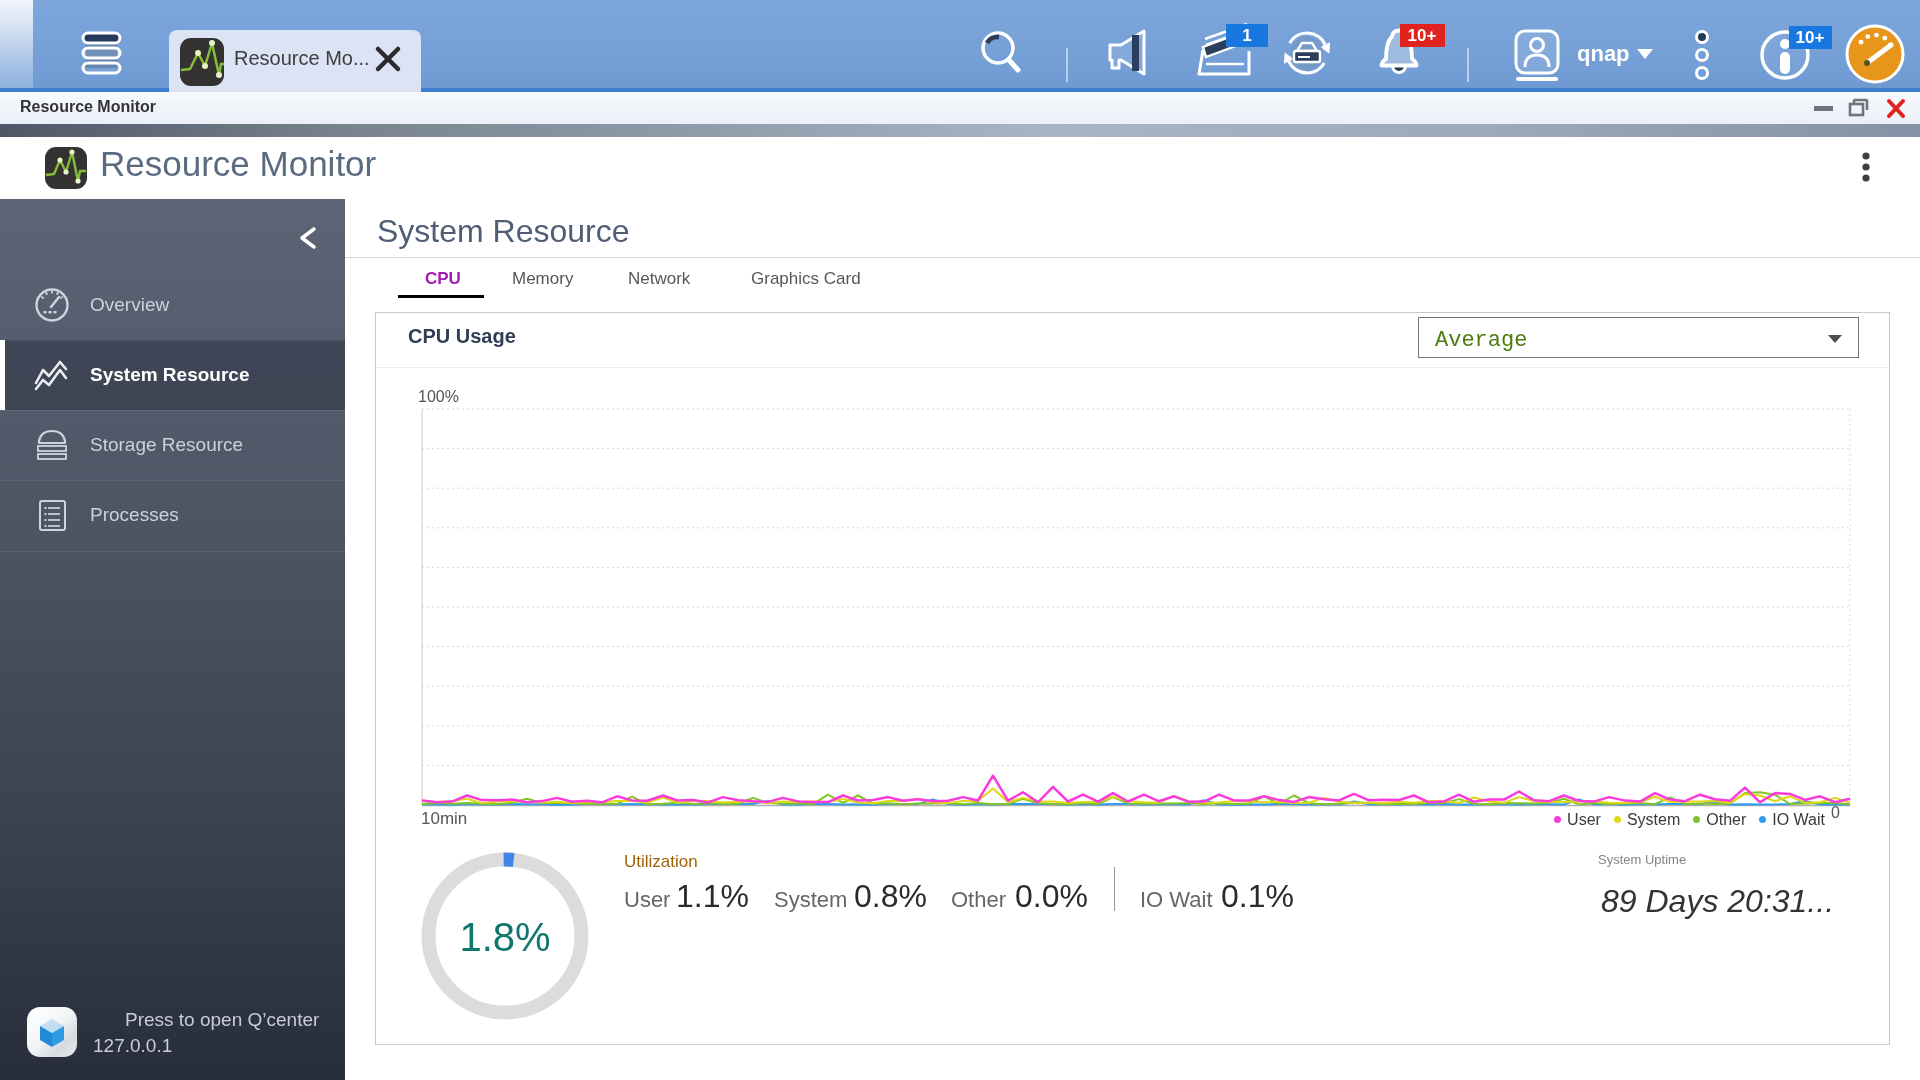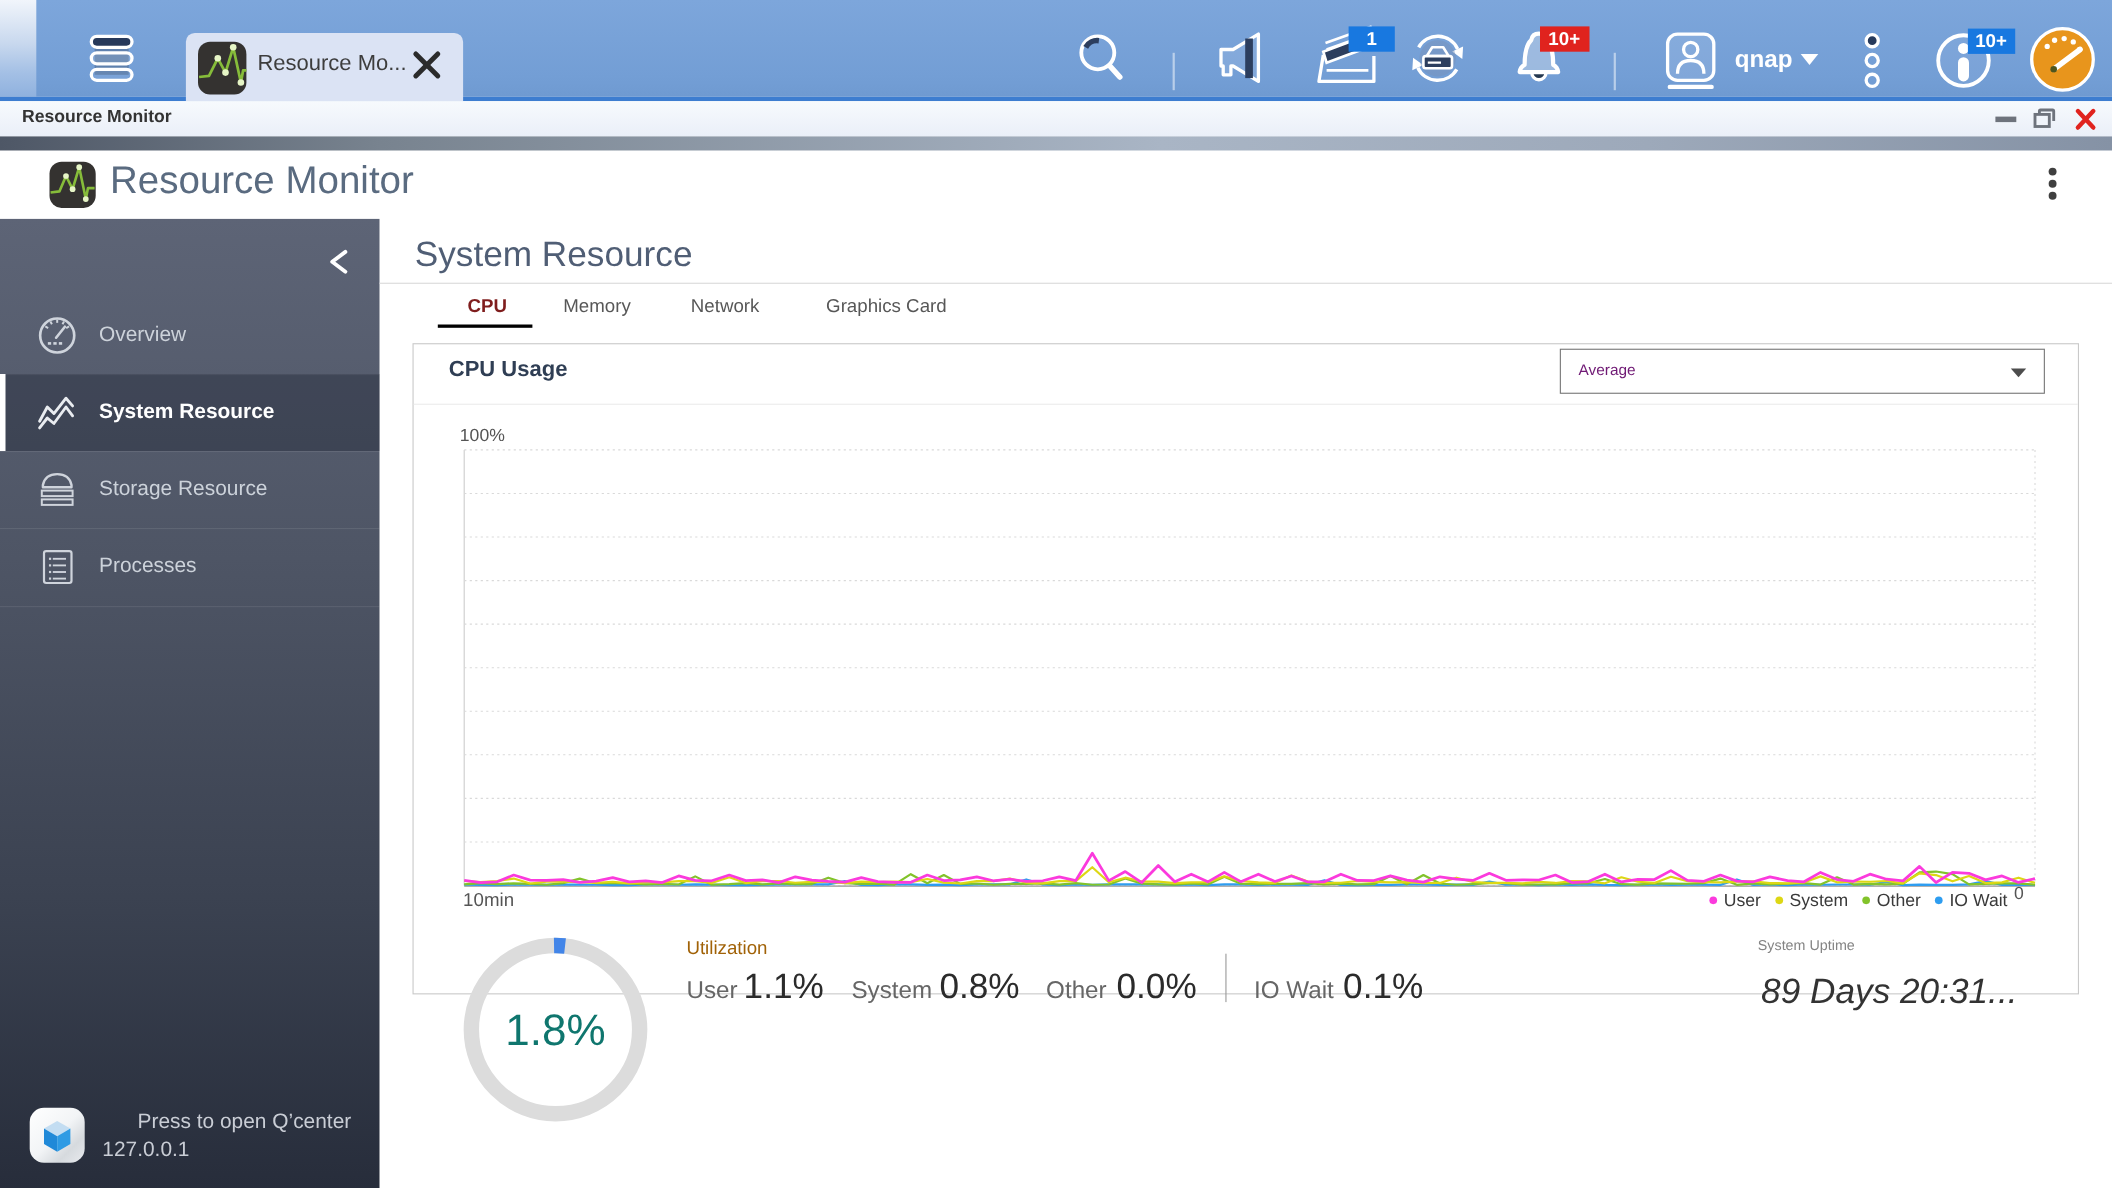--- a/index.html
+++ b/index.html
@@ -34,29 +34,29 @@
 #active { position:absolute; left:0; top:141px; width:345px; height:70px;
   background:rgba(17,24,38,0.33); border-left:5px solid #fff; }
 #active .lbl { position:absolute; left:85px; top:24px; color:#fff; font-weight:bold; font-size:19px; }
 #qc { position:absolute; left:27px; top:807px; width:318px; height:60px; color:#c9cdd5; font-size:19px; }
 #qc .l1 { position:absolute; left:66px; top:3px;margin-left:32px; }
 #qc .l2 { position:absolute; left:66px; top:29px; }
 
 #ctitle { left:377px; top:213px; font-size:32px; color:#505e75; }
 #chr { left:345px; top:257px; width:1575px; height:1px; background:#d9d9d9; }
 .tab-lbl { position:absolute; top:269px; font-size:17px; color:#575757; }
-#tabcpu { left:425px; font-weight:bold; color:#7f1d1d; }
+#tabcpu { left:425px; font-weight:bold; color:#a21caf; }
 #tabund { left:398px; top:295px; width:86px; height:3px; background:#000; }
 
-#card { left:375px; top:312px; width:1515px; height:592px; background:#fff;
+#card { left:375px; top:312px; width:1515px; height:733px; background:#fff;
   border:1px solid #c9c9c9; }
 #cuhead { position:absolute; left:32px; top:12px; font-size:20px; font-weight:bold; color:#2f3e54; }
 #dd { position:absolute; left:1042px; top:4px; width:441px; height:41px; border:1px solid #757575;
   background:#fff; }
-#ddtxt { position:absolute; left:16px; top:10px; font-size:14px; color:#701a75; }
+#ddtxt { position:absolute; left:16px; top:10px; font-size:22px; color:#4d7c0f;font-family:Liberation Mono, monospace; }
 #ddarrow { position:absolute; right:16px; top:17px; width:0; height:0;
   border-left:7px solid transparent; border-right:7px solid transparent; border-top:8px solid #4d4d4d; }
 #cuhr { position:absolute; left:0px; top:54px; width:1513px; height:1px; background:#ececec; }
 #pct100 { position:absolute; left:42px; top:75px; font-size:16px; color:#555; }
 #lmin { position:absolute; left:45px; top:496px; font-size:17px; color:#555; }
 #zero { position:absolute; left:1455px; top:491px; font-size:16px; color:#555; }
 #legend { position:absolute; right:64px; top:498px; font-size:16px; color:#3a3a3a; white-space:nowrap; }
 #legend b { font-weight:normal; margin-right:13px; }
 .dot { display:inline-block; width:7px; height:7px; border-radius:50%; margin:0 6px 2px 0; }
 #statlbl1 { position:absolute; left:248px; top:539px; font-size:17px; color:#a16207; }

